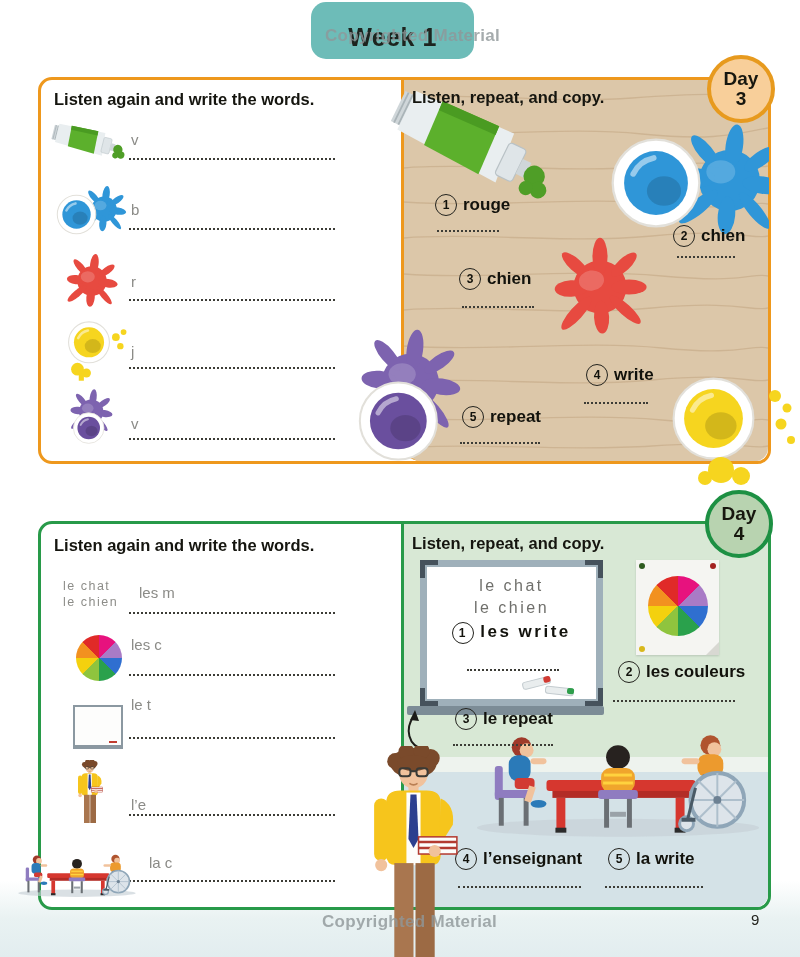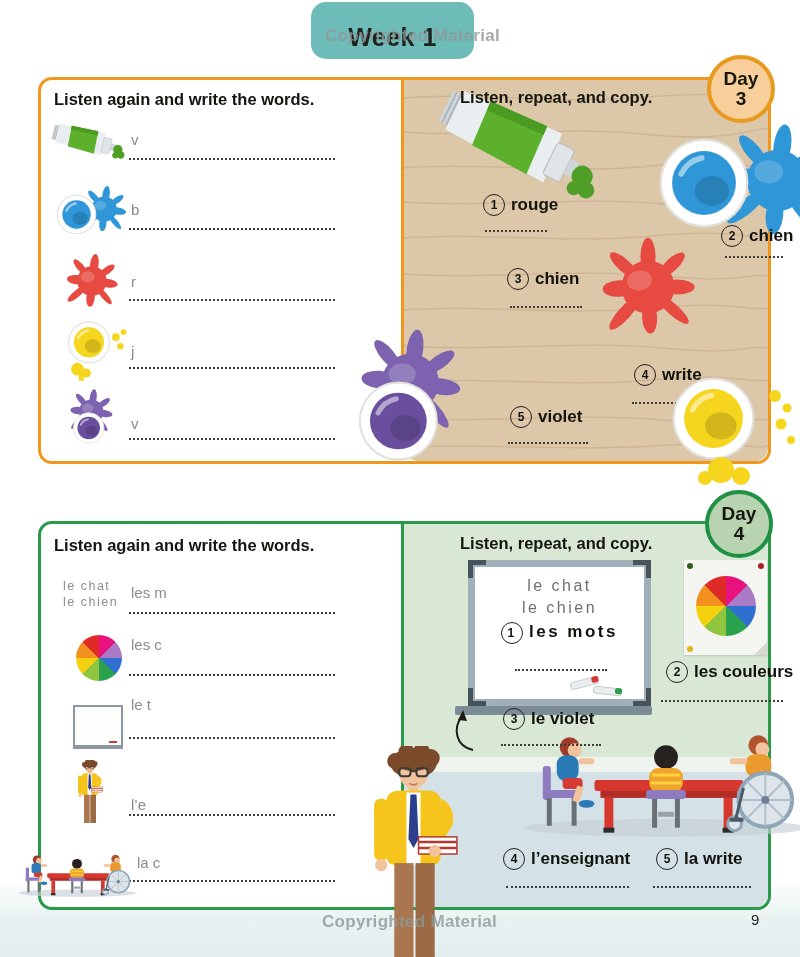--- a/index.html
+++ b/index.html
@@ -27,21 +27,21 @@
   .prompt{position:absolute;font-size:15px;color:#8b8b87;z-index:3;}
   .dotline{position:absolute;height:0;border-bottom:2px dotted #3c3c36;z-index:3;}
   .wlabel{position:absolute;display:flex;gap:6px;align-items:center;font-size:17px;font-weight:600;color:#12120c;z-index:3;white-space:nowrap;}
   .num{width:20px;height:20px;border:1.6px solid #23231e;border-radius:50%;display:inline-flex;
        align-items:center;justify-content:center;font-size:12px;font-weight:700;flex:0 0 auto;background:transparent;}
   .half-right{position:absolute;top:0;bottom:0;left:360px;right:0;}
   .wood{background:#dcc7a9;border-left:3px solid #ee981d;border-radius:0 13px 13px 20px;overflow:hidden;}
   .mint{background:#d8e8d5;border-left:3px solid #289a49;border-radius:0 13px 13px 0;overflow:hidden;}
   .mint .baseboard{position:absolute;left:0;right:0;top:233px;height:15px;background:#eef3ee;}
   .mint .floor{position:absolute;left:0;right:0;top:248px;bottom:0;background:#d4e2e7;}
-  .lay{position:absolute;top:0;bottom:0;left:360px;right:0;z-index:3;margin-left:48px;}
+  .lay{position:absolute;top:0;bottom:0;left:360px;right:0;z-index:3;}
   .abs{position:absolute;}
   
   .board{position:absolute;left:19px;top:36px;width:169px;height:132px;background:#fff;
          border:7px solid #9fb0ba;}
   .corner{position:absolute;width:13px;height:13px;}
   .c-tl{left:-7px;top:-7px;border-left:5px solid #46525c;border-top:5px solid #46525c;}
   .c-tr{right:-7px;top:-7px;border-right:5px solid #46525c;border-top:5px solid #46525c;}
   .c-bl{left:-7px;bottom:-7px;border-left:5px solid #46525c;border-bottom:5px solid #46525c;}
   .c-br{right:-7px;bottom:-7px;border-right:5px solid #46525c;border-bottom:5px solid #46525c;}
   .board-text{position:absolute;left:0;right:0;top:8px;text-align:center;
@@ -284,21 +284,21 @@
         </svg>
 
       <div class="wlabel" style="left:185px;top:284px">
         <span class="num">4</span>
         <span>write</span>
       </div>
       <div class="dotline" style="left:183px;top:322px;width:64px"></div>
 
       <div class="wlabel" style="left:61px;top:326px">
         <span class="num">5</span>
-        <span>violet</span>
+        <span>repeat</span>
       </div>
       <div class="dotline" style="left:59px;top:362px;width:80px"></div>
     </div>
 
     <svg class="abs" style="left:288px;top:242px;width:160px;height:150px;z-index:4" viewBox="0 0 120 112" color="#7d63af">
       <use href="#splat" transform="translate(10,-6) scale(1.02)"></use>
       <use href="#pot" transform="translate(14,36) scale(0.76)" style="color:#6a4f9e"></use>
     </svg>
     <svg class="abs" style="left:616px;top:286px;width:140px;height:120px;z-index:4" viewBox="0 0 140 120" color="#f6d51f">
       <use href="#pot" transform="translate(4,0) scale(1.05)"></use>
@@ -316,21 +316,21 @@
     <div class="badge b4">
       <span>Day</span>
       <span>4</span>
     </div>
     <div class="hdr" style="left:13px;top:12px">Listen again and write the words.</div>
 
     <div class="wordpair" style="left:22px;top:55px">
       <div>le chat</div>
       <div>le chien</div>
     </div>
-    <span class="prompt" style="left:90px;top:60px">les m</span>
+    <span class="prompt" style="left:98px;top:60px">les m</span>
     <div class="dotline" style="left:88px;top:88px;width:206px"></div>
 
     <div class="wheel abs" style="left:35px;top:111px;width:46px;height:46px"></div>
     <span class="prompt" style="left:90px;top:112px">les c</span>
     <div class="dotline" style="left:88px;top:150px;width:206px"></div>
 
     <div class="board-sm" style="left:32px;top:181px">
         <i></i>
       </div>
     <span class="prompt" style="left:90px;top:172px">le t</span>
@@ -338,61 +338,61 @@
 
     <svg class="abs" style="left:34px;top:236px;width:30px;height:63px" viewBox="0 0 96 210">
         <use href="#teacher"></use>
       </svg>
     <span class="prompt" style="left:90px;top:272px">l’e</span>
     <div class="dotline" style="left:88px;top:290px;width:206px"></div>
 
     <svg class="abs" style="left:-26px;top:322px;width:124px;height:58px;z-index:5" viewBox="0 0 300 112">
         <use href="#classroom"></use>
       </svg>
-    <span class="prompt" style="left:96px;top:330px">la c</span>
+    <span class="prompt" style="left:108px;top:330px">la c</span>
     <div class="dotline" style="left:88px;top:356px;width:206px"></div>
 
     <div class="half-right mint">
       <div class="baseboard"></div>
       <div class="floor"></div>
     </div>
 
     <div class="lay">
       <div class="hdr" style="left:11px;top:10px">Listen, repeat, and copy.</div>
 
       <div class="board">
         <div class="corner c-tl"></div>
         <div class="corner c-tr"></div>
         <div class="corner c-bl"></div>
         <div class="corner c-br"></div>
         <div class="board-text">
           <div>le chat</div>
           <div>le chien</div>
           <div class="wlabel">
             <span class="num">1</span>
-            <span>les mots</span>
+            <span>les write</span>
           </div>
         </div>
         <div class="dotline" style="left:40px;top:102px;width:92px"></div>
         <div class="marker" style="left:95px;top:112px;transform:rotate(-14deg)">
             <i style="background:#d23b33"></i>
           </div>
         <div class="marker" style="left:118px;top:120px;transform:rotate(6deg)">
             <i style="background:#2e9e4b"></i>
           </div>
       </div>
       <div class="tray"></div>
 
       <svg class="abs" style="left:0px;top:186px;width:30px;height:44px" viewBox="0 0 30 44">
         <path d="M24 40 C 6 36 4 18 13 6" stroke="#1c1c18" stroke-width="2" fill="none"></path>
         <polygon points="9,10 14,0 18,11" fill="#1c1c18"></polygon>
       </svg>
       <div class="wlabel" style="left:54px;top:184px">
         <span class="num">3</span>
-        <span>le violet</span>
+        <span>le repeat</span>
       </div>
       <div class="dotline" style="left:52px;top:220px;width:100px"></div>
 
       <div class="poster">
         <div class="pin" style="left:3px;top:3px;background:#2e5b1f"></div>
         <div class="pin" style="right:3px;top:3px;background:#a32121"></div>
         <div class="pin" style="left:3px;bottom:3px;background:#d8b81c"></div>
         <div class="fold"></div>
         <div class="wheel abs" style="left:12px;top:16px;width:60px;height:60px"></div>
       </div>

